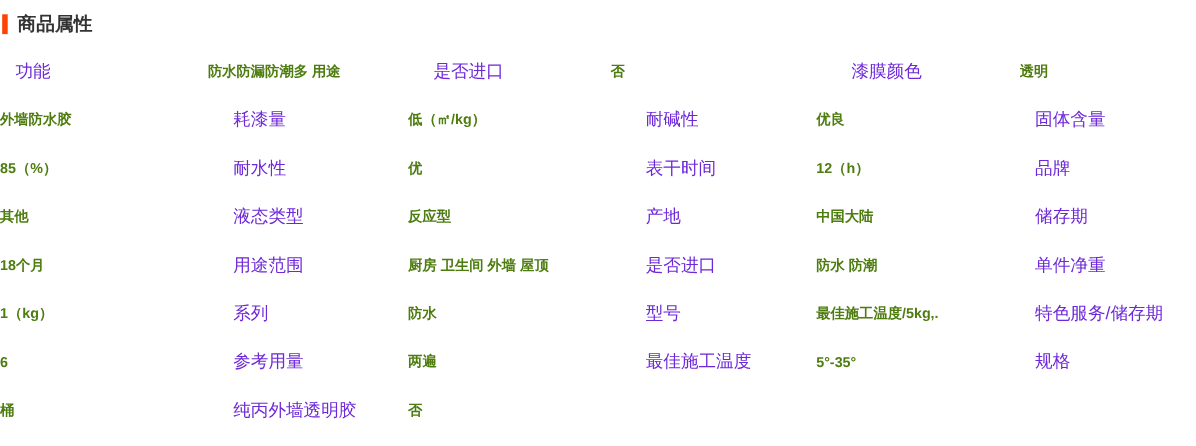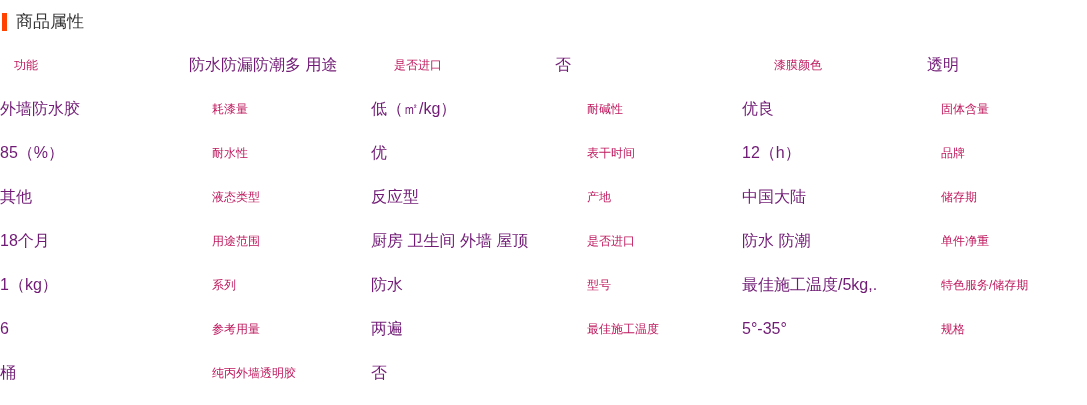--- a/index.html
+++ b/index.html
@@ -19,46 +19,47 @@
   }
   .accent-bar {
     display: inline-block;
     width: 5px;
     height: 18px;
     background: #ff4200;
   }
   .section-title {
     margin-left: 9px;
     font-size: 17px;
-    font-weight: normal;
+    font-weight: bold;
     color: #333333;
     line-height: 18px;
   }
   .attr-grid {
     margin-top: 12px;
     display: grid;
     grid-template-columns: 189px 182px 184px 187px 185px auto;
     grid-auto-rows: 44px;
     align-items: center;
     width: 1087px;
   }
   .attr-label {
     padding-left: 14px;
-    font-size: 12px;
-    color: #be185d;
+    font-size: 16px;
+    color: #6d28d9;
     white-space: nowrap;
     overflow: hidden;
   }
   .attr-label.c2 { padding-left: 23px; }
   .attr-label.c3 { padding-left: 32px; }
   .attr-value {
-    font-size: 16px;
-    color: #701a75;
+    font-size: 13px;
+    color: #4d7c0f;
     white-space: nowrap;
     overflow: hidden;
+    font-weight: bold;
   }
 </style>
 </head>
 <body>
 
 <div>
 
   <div class="section-header">
     <span class="accent-bar"></span>
     <h2 class="section-title">商品属性</h2>

